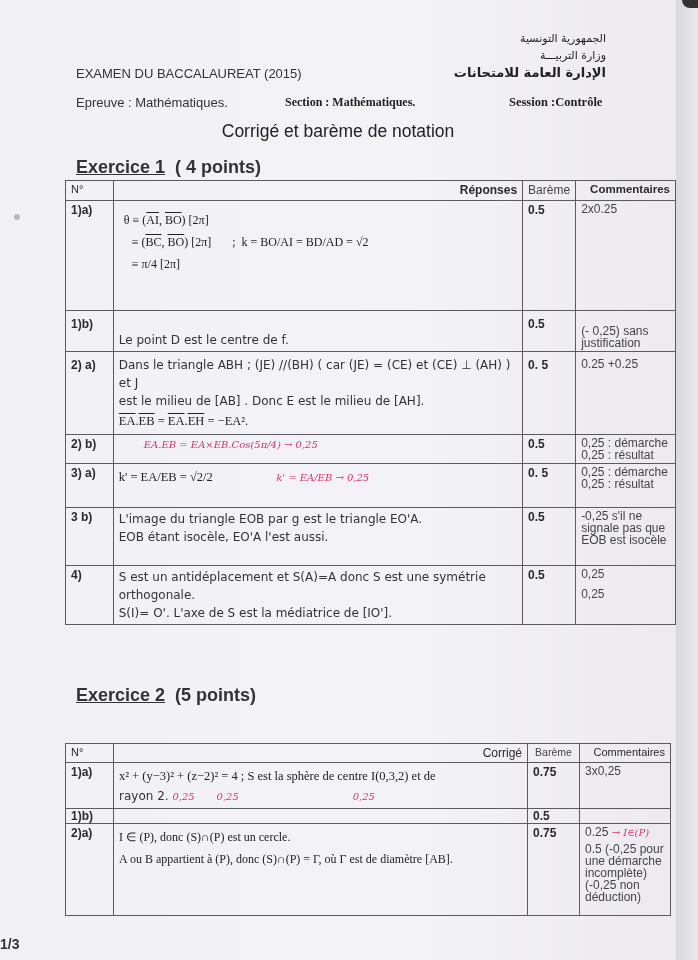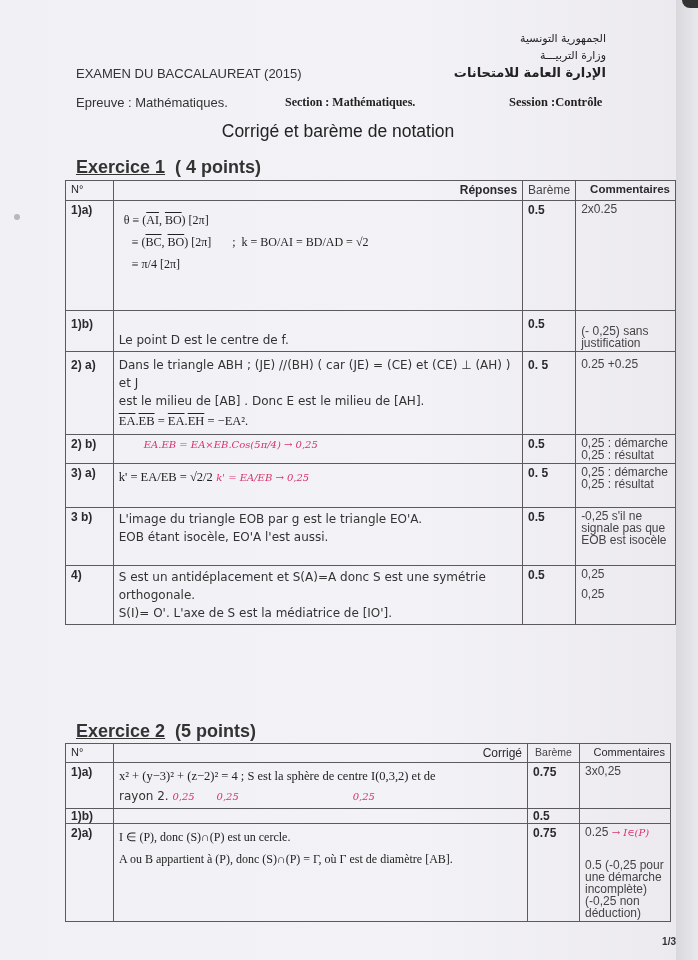--- a/index.html
+++ b/index.html
@@ -34,21 +34,21 @@
   table.grid { position:absolute; left:65px; border-collapse:collapse; table-layout:fixed; }
   table.grid td { border:1px solid #5a5a5f; vertical-align:top; padding:2px 5px; font-size:12px; }
   td.num { font-weight:bold; font-size:13px; padding-left:6px; }
   td.bar { font-weight:bold; font-size:13px; }
   td.com { font-size:10.5px; color:#444; line-height:12px; }
   td.head { text-align:right; font-weight:bold; font-size:13px; }
   td.head-sm { font-size:9px; font-weight:normal; color:#444; text-align:center; }
   .cal { font-family:"DejaVu Sans", sans-serif; font-size:11.5px; line-height:18px; color:#333; }
   .math { font-family:"Liberation Serif", serif; font-size:12.5px; line-height:22px; color:#222; }
   .red { font-family:"DejaVu Serif", serif; font-style:italic; color:#d8336a; font-size:10px; }
-  .footer { position:absolute; left:0; width:676px; text-align:right; top:936px; font-size:10px; font-weight:bold; color:#333; }
+  .footer { position:absolute; left:0; width:676px; text-align:left; top:936px; font-size:14px; font-weight:bold; color:#333; }
   .ov { text-decoration:overline; }
 </style>
 </head>
 <body>
 
 <div class="page">
   <div class="dot"></div>
 
   <div class="arabic">
     <div>الجمهورية التونسية</div>
@@ -120,21 +120,21 @@
       <td class="com">
         <div>0,25 : démarche</div>
         <div>0,25 : résultat</div>
       </td>
     </tr>
 
     <tr style="height:44px">
       <td class="num">3) a)</td>
       <td>
         <span class="math">k' = EA/EB = √2/2</span>
-        <span class="red" style="">k' = EA/EB → 0,25</span>
+        <span class="red" style="margin-left:60px">k' = EA/EB → 0,25</span>
       </td>
       <td class="bar">0. 5</td>
       <td class="com">
         <div>0,25 : démarche</div>
         <div>0,25 : résultat</div>
       </td>
     </tr>
 
     <tr style="height:58px">
       <td class="num">3 b)</td>
@@ -160,21 +160,21 @@
       </td>
       <td class="bar">0.5</td>
       <td class="com">
         <div>0,25</div>
         <div style="margin-top:8px">0,25</div>
       </td>
     </tr>
   </tbody>
     </table>
 
-  <div class="ex-title" style="top:721px;">
+  <div class="ex-title" style="top:685px;">
     <u>Exercice 2</u>&nbsp;&nbsp;<span>(5 points)</span>
   </div>
 
   <table class="grid" style="top:743px;">
     <colgroup>
         <col style="width:48px">
         <col style="width:414px">
         <col style="width:52px">
         <col style="width:91px">
       </colgroup>
@@ -207,21 +207,21 @@
     </tr>
     <tr style="height:92px">
       <td class="num">2)a)</td>
       <td class="math" style="font-size:12px">
         <div>I ∈ (P), donc (S)∩(P) est un cercle.</div>
         <div>A ou B appartient à (P), donc (S)∩(P) = Γ, où Γ  est de diamètre [AB].</div>
       </td>
       <td class="bar">0.75</td>
       <td class="com">
         <div><span>0.25</span> <span class="red">→ I∈(P)</span></div>
-        <div style="margin-top:20px">0.5 (-0,25 pour</div>
+        <div style="margin-top:4px">0.5 (-0,25 pour</div>
         <div>une démarche</div>
         <div>incomplète)</div>
         <div>(-0,25 non</div>
         <div>déduction)</div>
       </td>
     </tr>
   </tbody>
     </table>
 
   <div class="footer">1/3</div>

